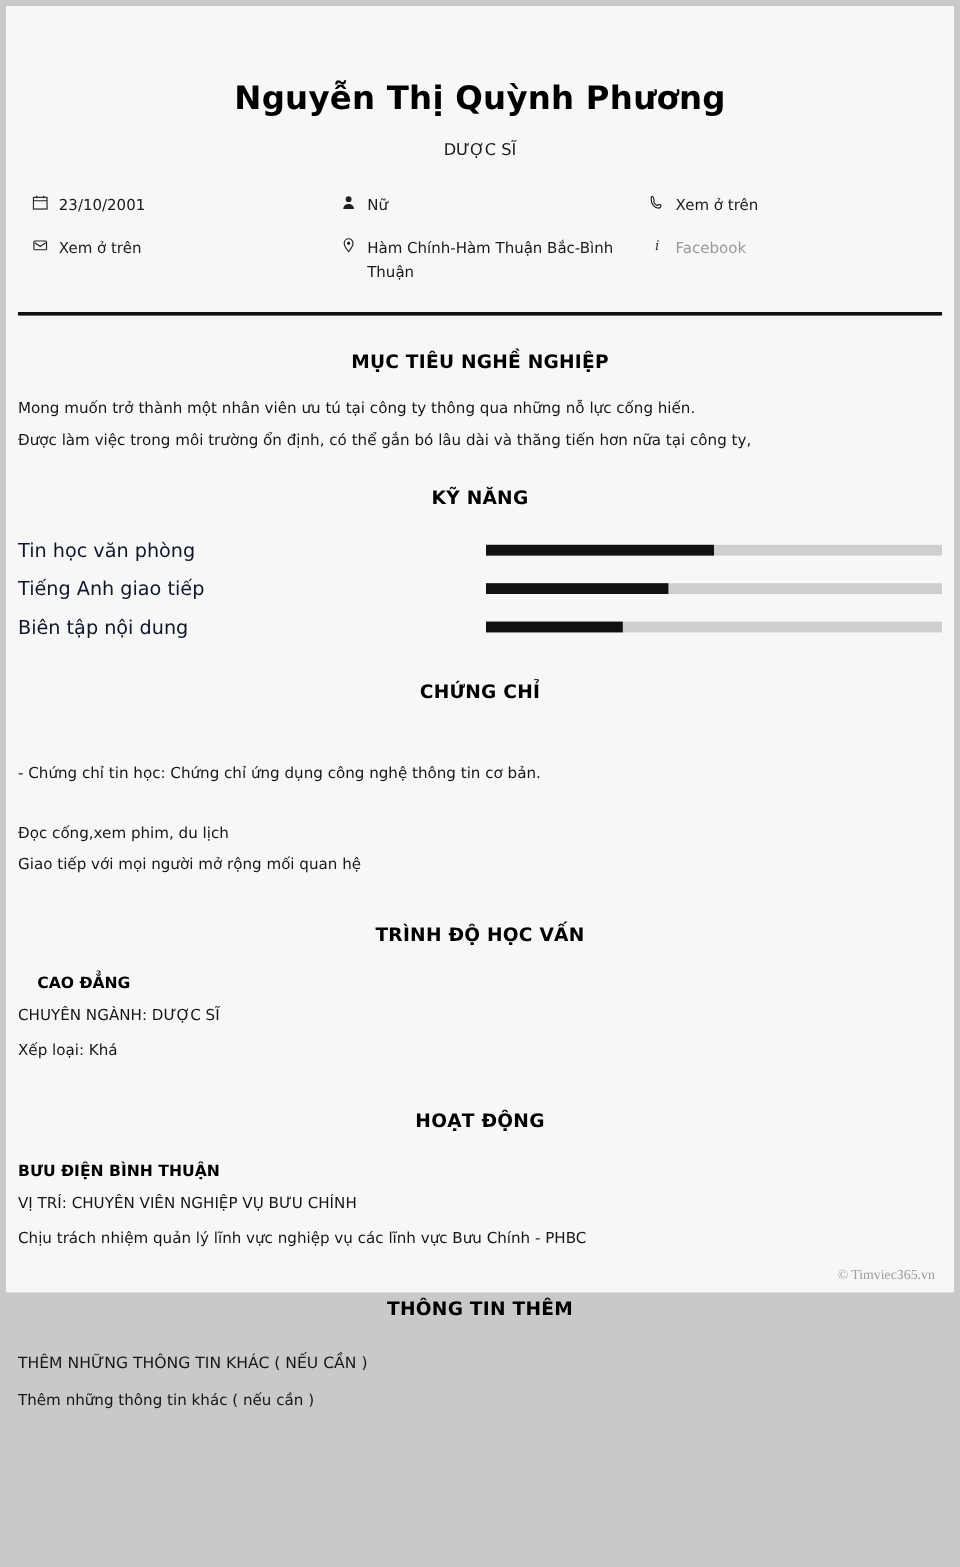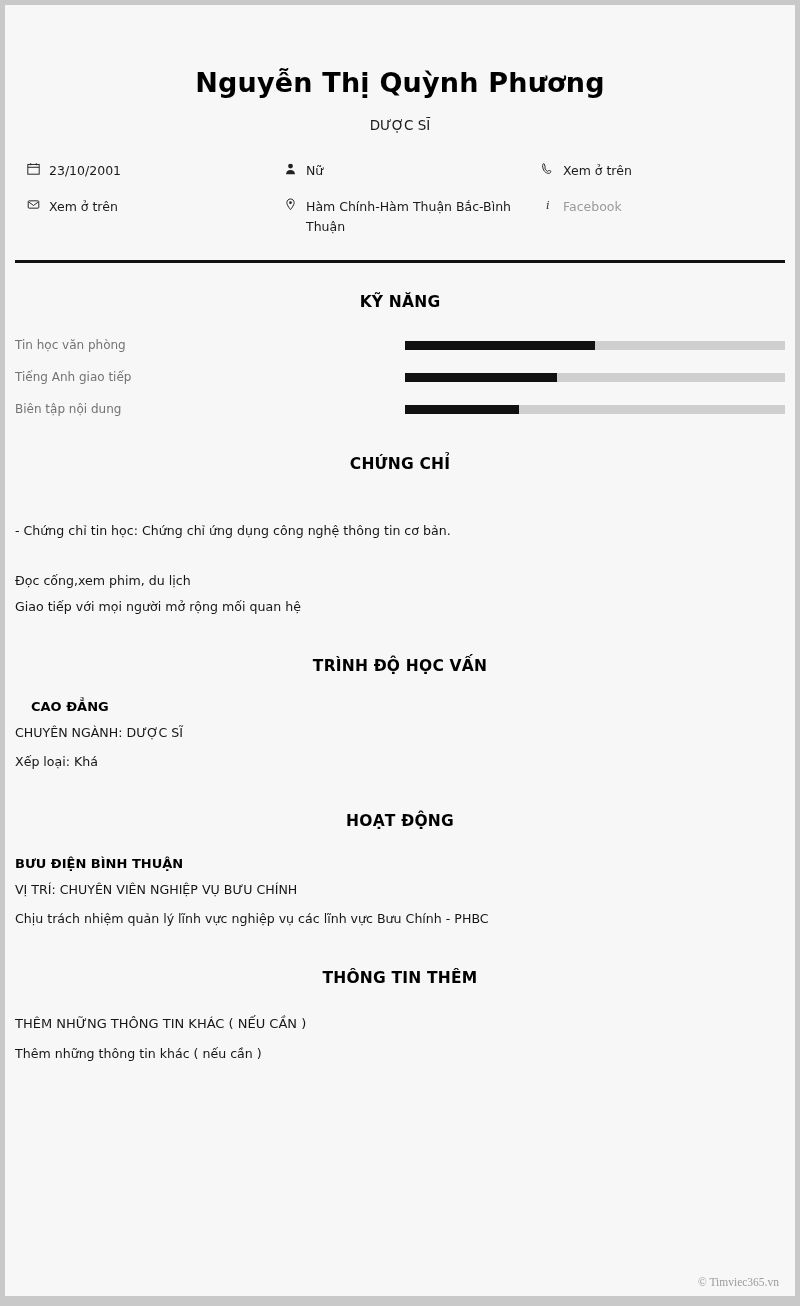--- a/index.html
+++ b/index.html
@@ -13,21 +13,21 @@
     font-family: "DejaVu Sans", sans-serif;
     color: #111;
     position: relative;
     overflow: hidden;
   }
   .page {
     position: absolute;
     left: 5px;
     top: 5px;
     width: 790px;
-    height: 1291px;
+    height: 1072px;
     background: #f7f7f7;
     box-sizing: border-box;
   }
   .inner {
     padding: 0 10px;
   }
   .cv-name {
     text-align: center;
     font-size: 27px;
     font-weight: bold;
@@ -93,22 +93,22 @@
   .skills {
     margin-top: 18px;
   }
   .skill-row {
     display: flex;
     align-items: center;
     height: 32px;
   }
   .skill-name {
     width: 390px;
-    font-size: 12px;
-    color: #737373;
+    font-size: 16px;
+    color: #0f172a;
   }
   .skill-bar {
     flex: 1;
     height: 9px;
     background: #cfcfcf;
     position: relative;
   }
   .skill-bar > span {
     display: block;
     height: 100%;
@@ -209,20 +209,25 @@
         <span class="txt">Facebook</span>
       </div>
 
     </div>
   </div>
 
   <div class="divider"></div>
 
   <div class="inner">
 
+    <div class="block-gap-md">
+      <div class="section-title">MỤC TIÊU NGHỀ NGHIỆP</div>
+      <div class="para" style="margin-top:19px;">Mong muốn trở thành một nhân viên ưu tú tại công ty thông qua những nỗ lực cống hiến.</div>
+      <div class="para">Được làm việc trong môi trường ổn định, có thể gắn bó lâu dài và thăng tiến hơn nữa tại công ty,</div>
+    </div>
 
     <div class="block-gap-md">
       <div class="section-title">KỸ NĂNG</div>
       <div class="skills">
         <div class="skill-row">
           <div class="skill-name">Tin học văn phòng</div>
           <div class="skill-bar">
               <span style="width:50%"></span>
             </div>
         </div>

